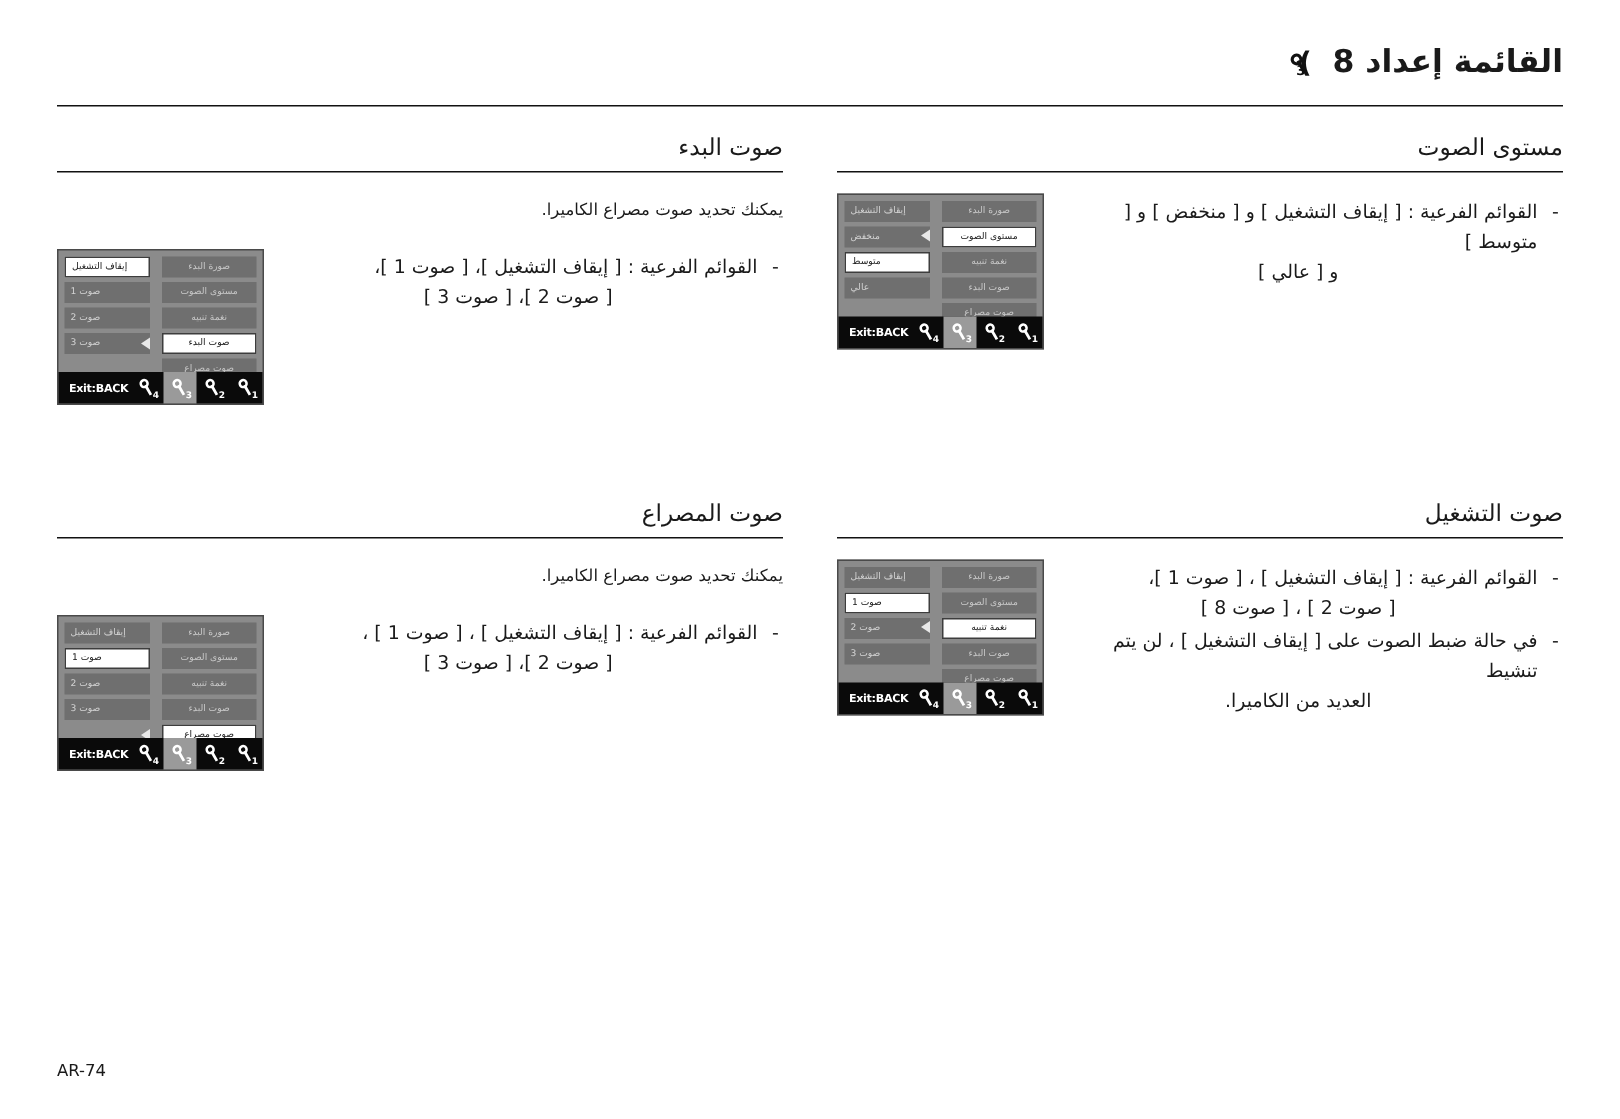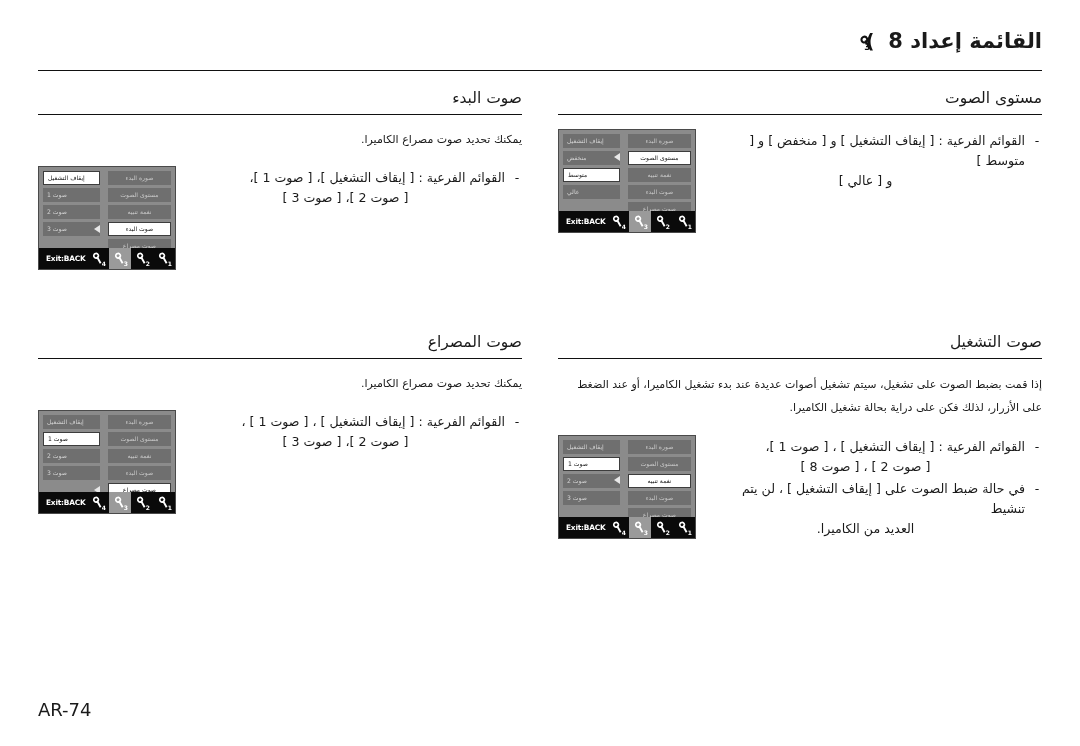--- a/index.html
+++ b/index.html
@@ -250,21 +250,21 @@
   }
 
   
   .row-gap { height: 62px; }
 
   
   .footer {
     position: absolute;
     left: 38px;
     bottom: 26px;
-    font-size: 18px;
+    font-size: 11px;
     direction: ltr;
     color: #1a1a1a;
   }
 </style>
 </head>
 <body>
 
 <div class="page-header">
   <div class="page-header-title">
     <span>القائمة إعداد 8</span>
@@ -461,21 +461,20 @@
     </div>
   </div>
 
   <div class="row-gap"></div>
 
   <div class="section-row">
 
     <div class="section right-col">
       <div class="section-title">صوت التشغيل</div>
       <div class="section-rule"></div>
-      <div class="section-intro two-line">إذا قمت بضبط الصوت على تشغيل، سيتم تشغيل أصوات عديدة عند بدء تشغيل الكاميرا، أو عند الضغط على الأزرار، لذلك فكن على دراية بحالة تشغيل الكاميرا.</div>
       <div class="section-body">
         <div class="bullets">
           <div class="bullet">
             <div class="bullet-dash">-</div>
             <div class="bullet-text">
               <span class="ln">القوائم الفرعية : [ إيقاف التشغيل ] ، [ صوت 1 ]،</span>
               <span class="ln l2">[ صوت 2 ] ، [ صوت 8 ]</span>
             </div>
           </div>
           <div class="bullet">

